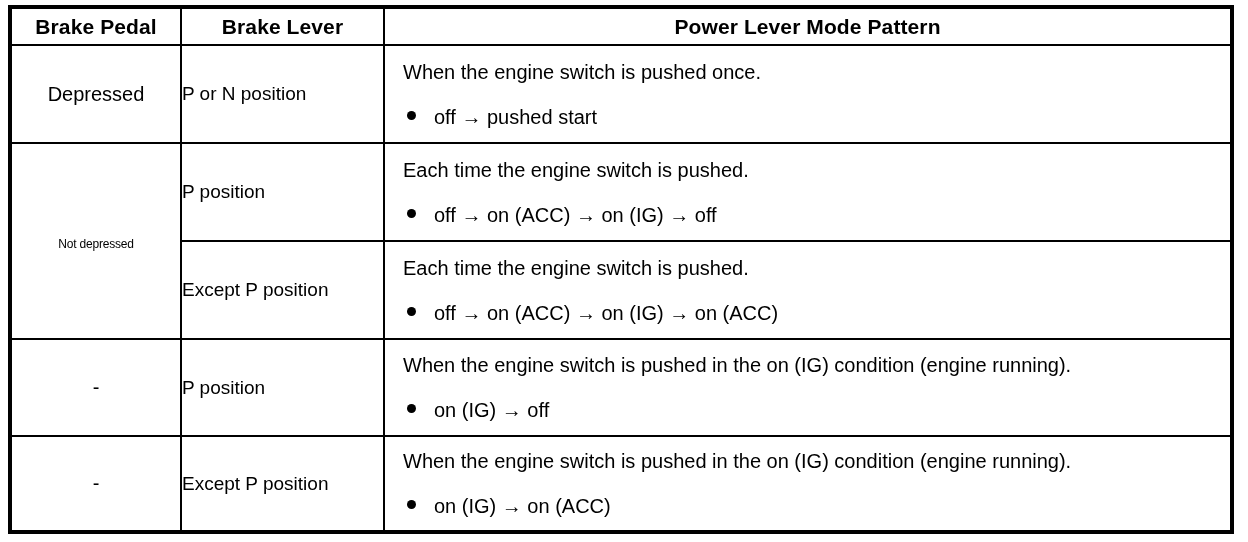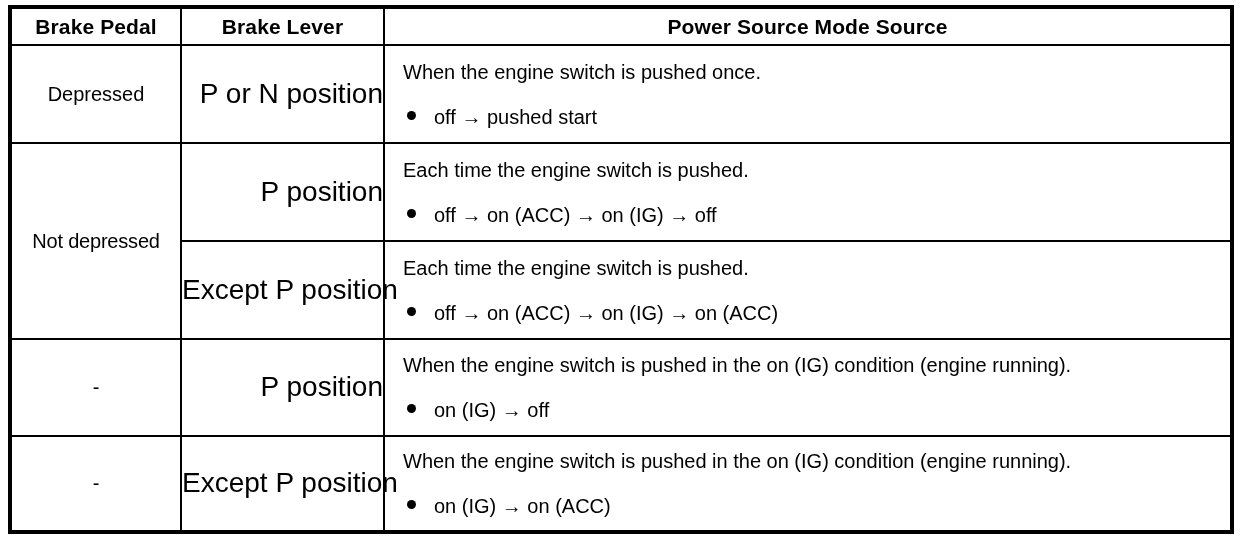--- a/index.html
+++ b/index.html
@@ -65,27 +65,27 @@
     line-height: 1.15;
     white-space: nowrap;
     overflow: visible;
     margin-top: 20px;
   }
   td.cell-brake .brake-text {
     display: inline-block;
     white-space: nowrap;
   }
   td.cell-brake.tight .brake-text {
-    font-size: 20px;
+    font-size: 12px;
     letter-spacing: -0.2px;
   }
 
   td.cell-shift {
-    text-align: right;
-    font-size: 28px;
+    text-align: left;
+    font-size: 19px;
     line-height: 1.15;
     white-space: nowrap;
   }
 
   td.cell-power {
     text-align: left;
     vertical-align: top;
     font-size: 20px;
     line-height: 1.18;
     padding: 6px 0 6px 6px;
@@ -133,21 +133,21 @@
   <table class="psm-table">
     <colgroup>
       <col class="c-brake">
       <col class="c-shift">
       <col class="c-power">
     </colgroup>
     <thead>
       <tr class="head-row">
         <th class="hcell">Brake Pedal</th>
         <th class="hcell">Brake Lever</th>
-        <th class="hcell">Power Source Mode Source</th>
+        <th class="hcell">Power Lever Mode Pattern</th>
       </tr>
     </thead>
     <tbody>
 
       <tr style="height:98px;">
         <td class="cell-brake">
           <span class="brake-text">Depressed</span>
         </td>
         <td class="cell-shift">
           <span>P or N position</span>

